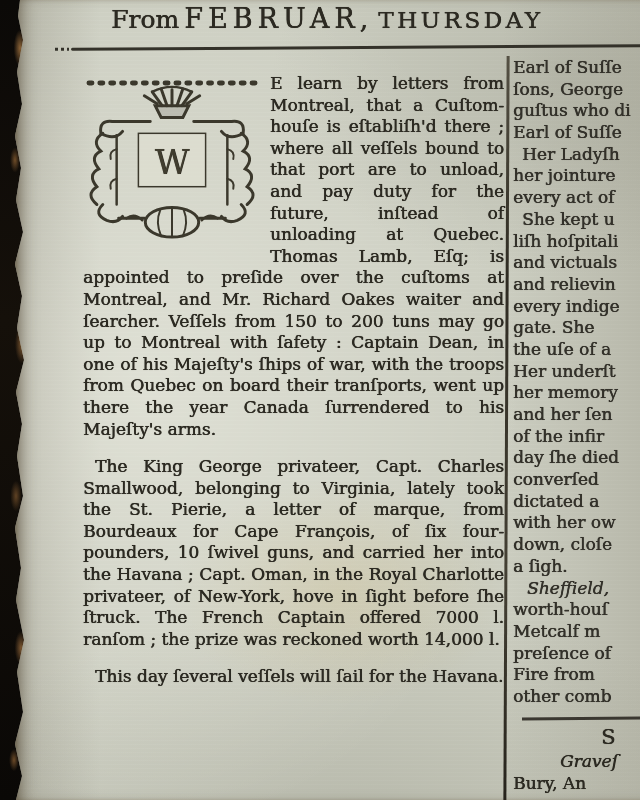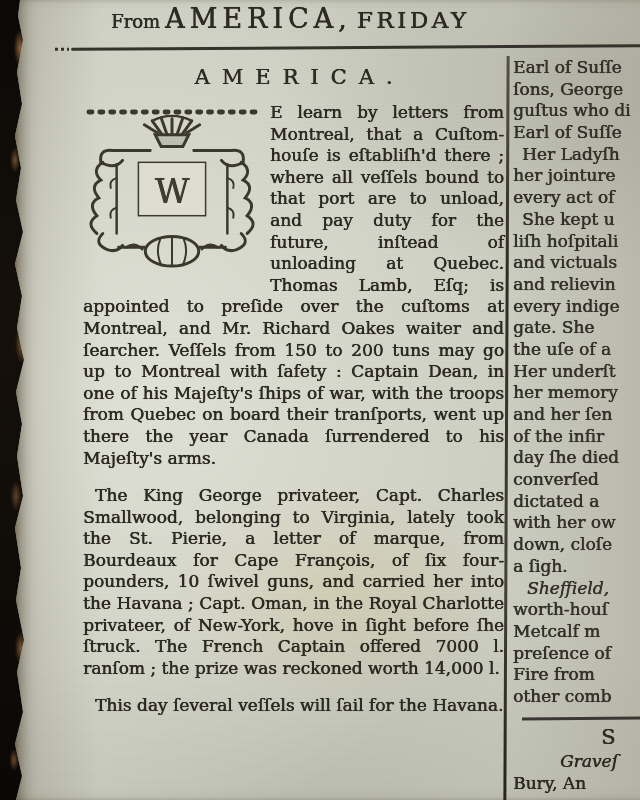--- a/index.html
+++ b/index.html
@@ -22,21 +22,21 @@
       radial-gradient(ellipse 520px 620px at 22% 48%,rgba(255,255,246,0.38),rgba(0,0,0,0) 72%),
       radial-gradient(ellipse 240px 160px at 52% 74%,rgba(196,174,112,0.28),rgba(0,0,0,0) 70%),
       radial-gradient(ellipse 620px 300px at 55% 102%,rgba(118,118,102,0.22),rgba(0,0,0,0) 70%),
       linear-gradient(90deg,rgba(116,110,94,0.30),rgba(0,0,0,0) 14%,rgba(0,0,0,0) 78%,rgba(128,124,108,0.25)),
       repeating-linear-gradient(180deg,rgba(255,255,252,0.05) 0 1px,rgba(0,0,0,0) 1px 4px);
     box-shadow:inset 16px 0 18px -10px rgba(56,41,20,0.65),inset 4px 0 5px -2px rgba(90,66,34,0.5);
     clip-path:polygon(7px 0%,100% 0%,100% 100%,3px 100%,9px 97%,2px 93%,10px 89%,4px 84%,11px 80%,3px 75%,8px 71%,2px 66%,10px 62%,4px 57%,9px 53%,3px 49%,11px 45%,4px 41%,9px 37%,2px 33%,10px 29%,3px 25%,8px 21%,2px 17%,9px 13%,4px 9%,10px 5%,5px 2%);}
   .ink{color:#2c2a22;text-shadow:0.4px 0 0 currentColor,0 0 0.8px rgba(40,38,30,0.45);}
   
   .masthead{position:absolute;left:98px;top:3px;white-space:nowrap;}
-  .mh-from{font-size:18px;margin-top:44px;}
+  .mh-from{font-size:25px;margin-top:44px;}
   .mh-day{font-size:27px;letter-spacing:5px;}
   .mh-month{font-size:23px;letter-spacing:3.5px;}
   .mh-rule{position:absolute;left:58px;top:46px;width:575px;height:3px;background:#34322a;
     transform:rotate(-0.35deg);border-radius:2px;}
   .mh-rule::before{content:"";position:absolute;left:-16px;top:0;width:14px;height:3px;
     background:repeating-linear-gradient(90deg,#34322a 0 3px,rgba(0,0,0,0) 3px 6px);}
   
   .col-left{position:absolute;left:70px;top:60px;width:421px;}
   .l-date{text-align:center;font-size:20px;letter-spacing:2px;}
   .l-feb{font-size:16px;font-variant:small-caps;letter-spacing:3px;}
@@ -62,27 +62,26 @@
   .r-bury{height:22px;line-height:22px;font-size:17px;white-space:nowrap;}
 </style>
 </head>
 <body>
 
 <div class="stage">
   <div class="paper">
 
     <div class="masthead ink">
       <span class="mh-from">From</span>
-      <span class="mh-day">AMERICA,</span>
-      <span class="mh-month">FRIDAY</span>
+      <span class="mh-day">FEBRUAR,</span>
+      <span class="mh-month">THURSDAY</span>
     </div>
     <div class="mh-rule"></div>
 
     <div class="col-left ink">
-      <div class="l-america">AMERICA.</div>
 
       <p class="body p1">
         <span class="woodcut">
           <svg viewBox="0 0 180 172" width="178" height="170">
             <g stroke="#3b382c" fill="none" stroke-width="3" stroke-linecap="round">
               <line x1="6" y1="7" x2="174" y2="7" stroke-width="5" stroke-dasharray="3 8"></line>
               <path d="M73 30 h34 l-6 12 h-22 z" fill="rgba(59,56,44,0.15)"></path>
               <path d="M90 30 V14 M80 30 L70 16 M100 30 L110 16 M85 30 L79 13 M95 30 L101 13 M75 28 L62 20 M105 28 L118 20"></path>
               <path d="M70 16 q20 -10 40 0" stroke-width="2.5"></path>
               <path d="M30 46 h38 M112 46 h38"></path>

